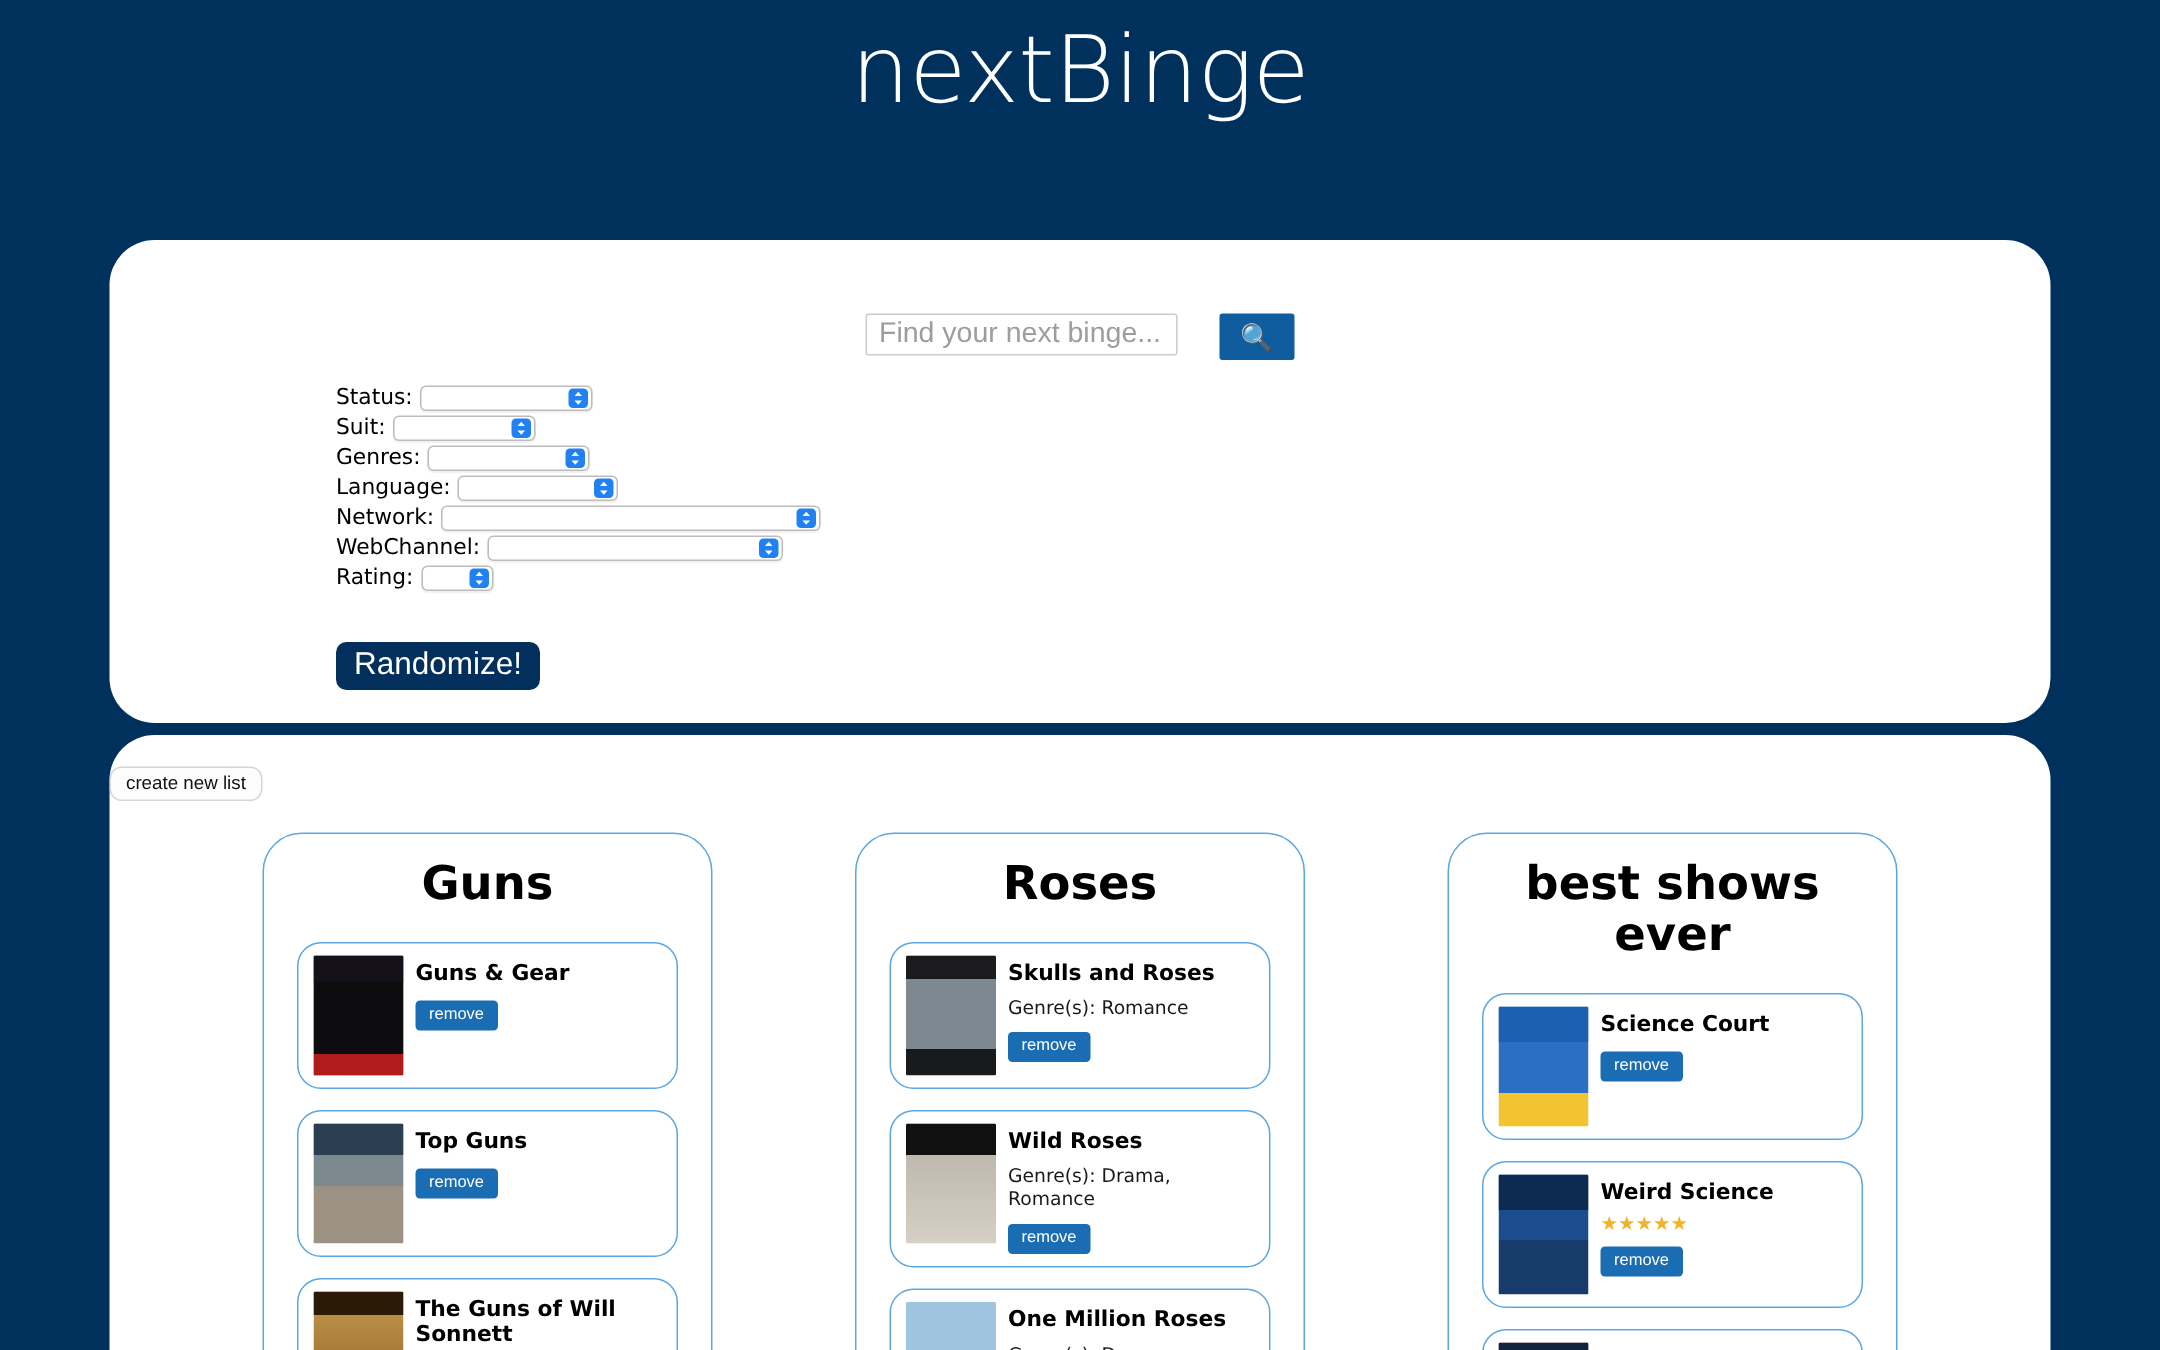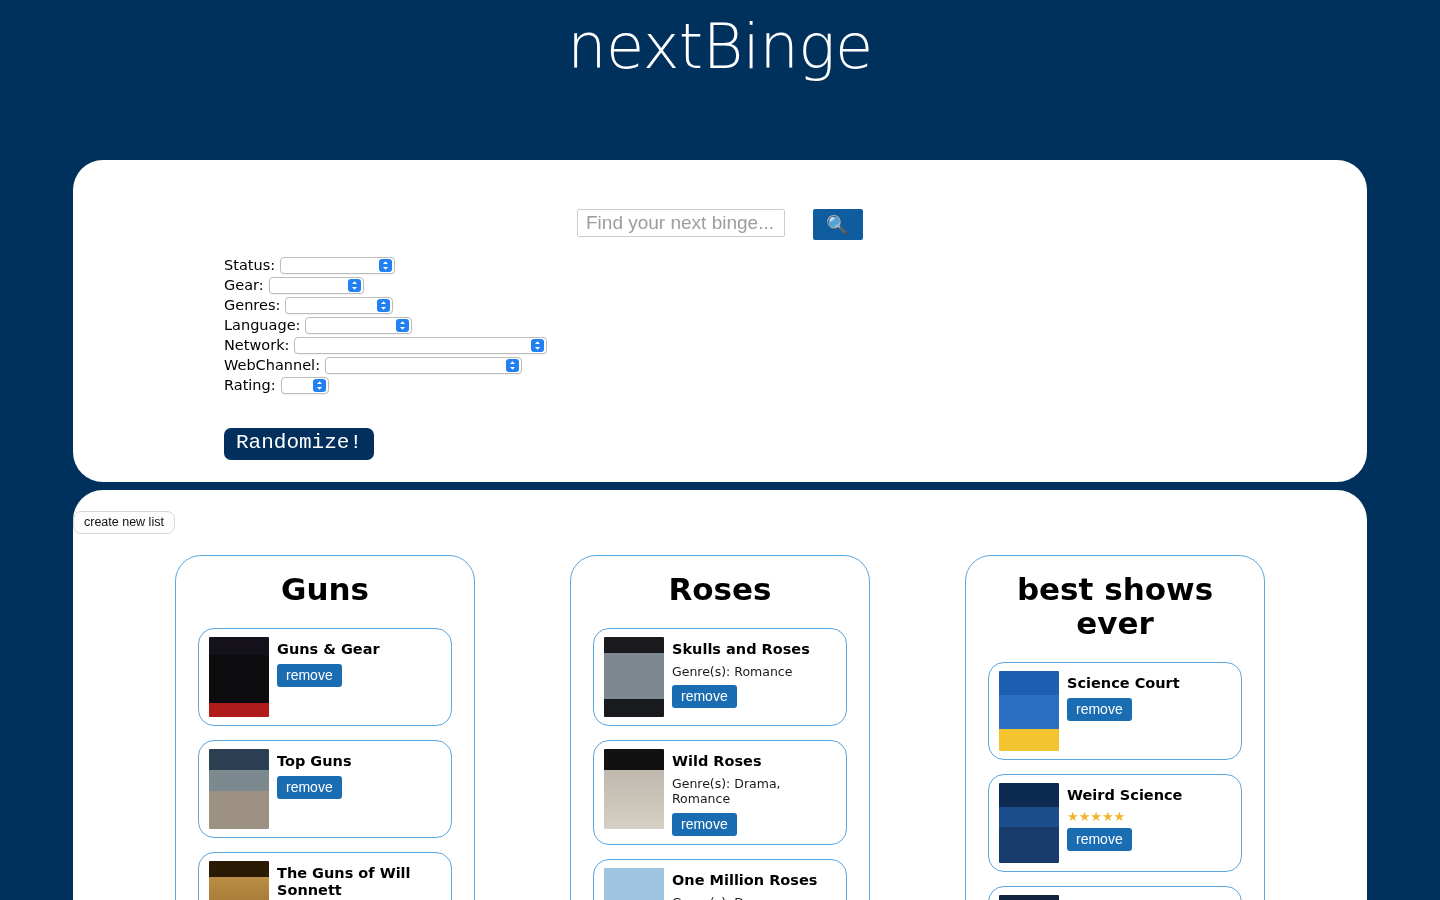--- a/index.html
+++ b/index.html
@@ -130,21 +130,21 @@
   
   .randomize-btn {
     position: absolute;
     left: 151px;
     top: 268px;
     padding: 3px 12px 5px;
     background: #032f5c;
     color: #fff;
     border: none;
     border-radius: 7px;
-    font-family: Liberation Mono, monospace;
+    font-family: Liberation Sans, sans-serif;
     font-size: 21px;
     line-height: 1.15;
     cursor: pointer;
   }
 
   
   .create-list-btn {
     position: absolute;
     left: 0;
     top: 21px;
@@ -229,21 +229,21 @@
     line-height: 1;
     color: #f0b429;
     letter-spacing: 0px;
     margin-bottom: 5px;
   }
   .remove-btn {
     display: inline-block;
     background: #1a6cb3;
     color: #ffffff;
     font-family: "Liberation Sans", sans-serif;
-    font-size: 14px;
+    font-size: 11px;
     line-height: 1;
     padding: 4px 9px 5px;
     border: none;
     border-radius: 3px;
     cursor: pointer;
   }
 
   
   .p-guns-gear { background:
       linear-gradient(#14111a 0 22%, transparent 22%),
@@ -302,21 +302,21 @@
         <span class="arrow">
           <svg width="9" height="11" viewBox="0 0 9 11">
               <path d="M4.5 1.2 L7 4 L2 4 Z" fill="#fff"></path>
               <path d="M4.5 9.8 L7 7 L2 7 Z" fill="#fff"></path>
             </svg>
         </span>
       </span>
     </div>
 
     <div class="filter-row">
-      <span class="filter-label">Gear:</span>
+      <span class="filter-label">Suit:</span>
       <span class="sel" style="width:95px">
         <span class="arrow">
           <svg width="9" height="11" viewBox="0 0 9 11">
               <path d="M4.5 1.2 L7 4 L2 4 Z" fill="#fff"></path>
               <path d="M4.5 9.8 L7 7 L2 7 Z" fill="#fff"></path>
             </svg>
         </span>
       </span>
     </div>
 

